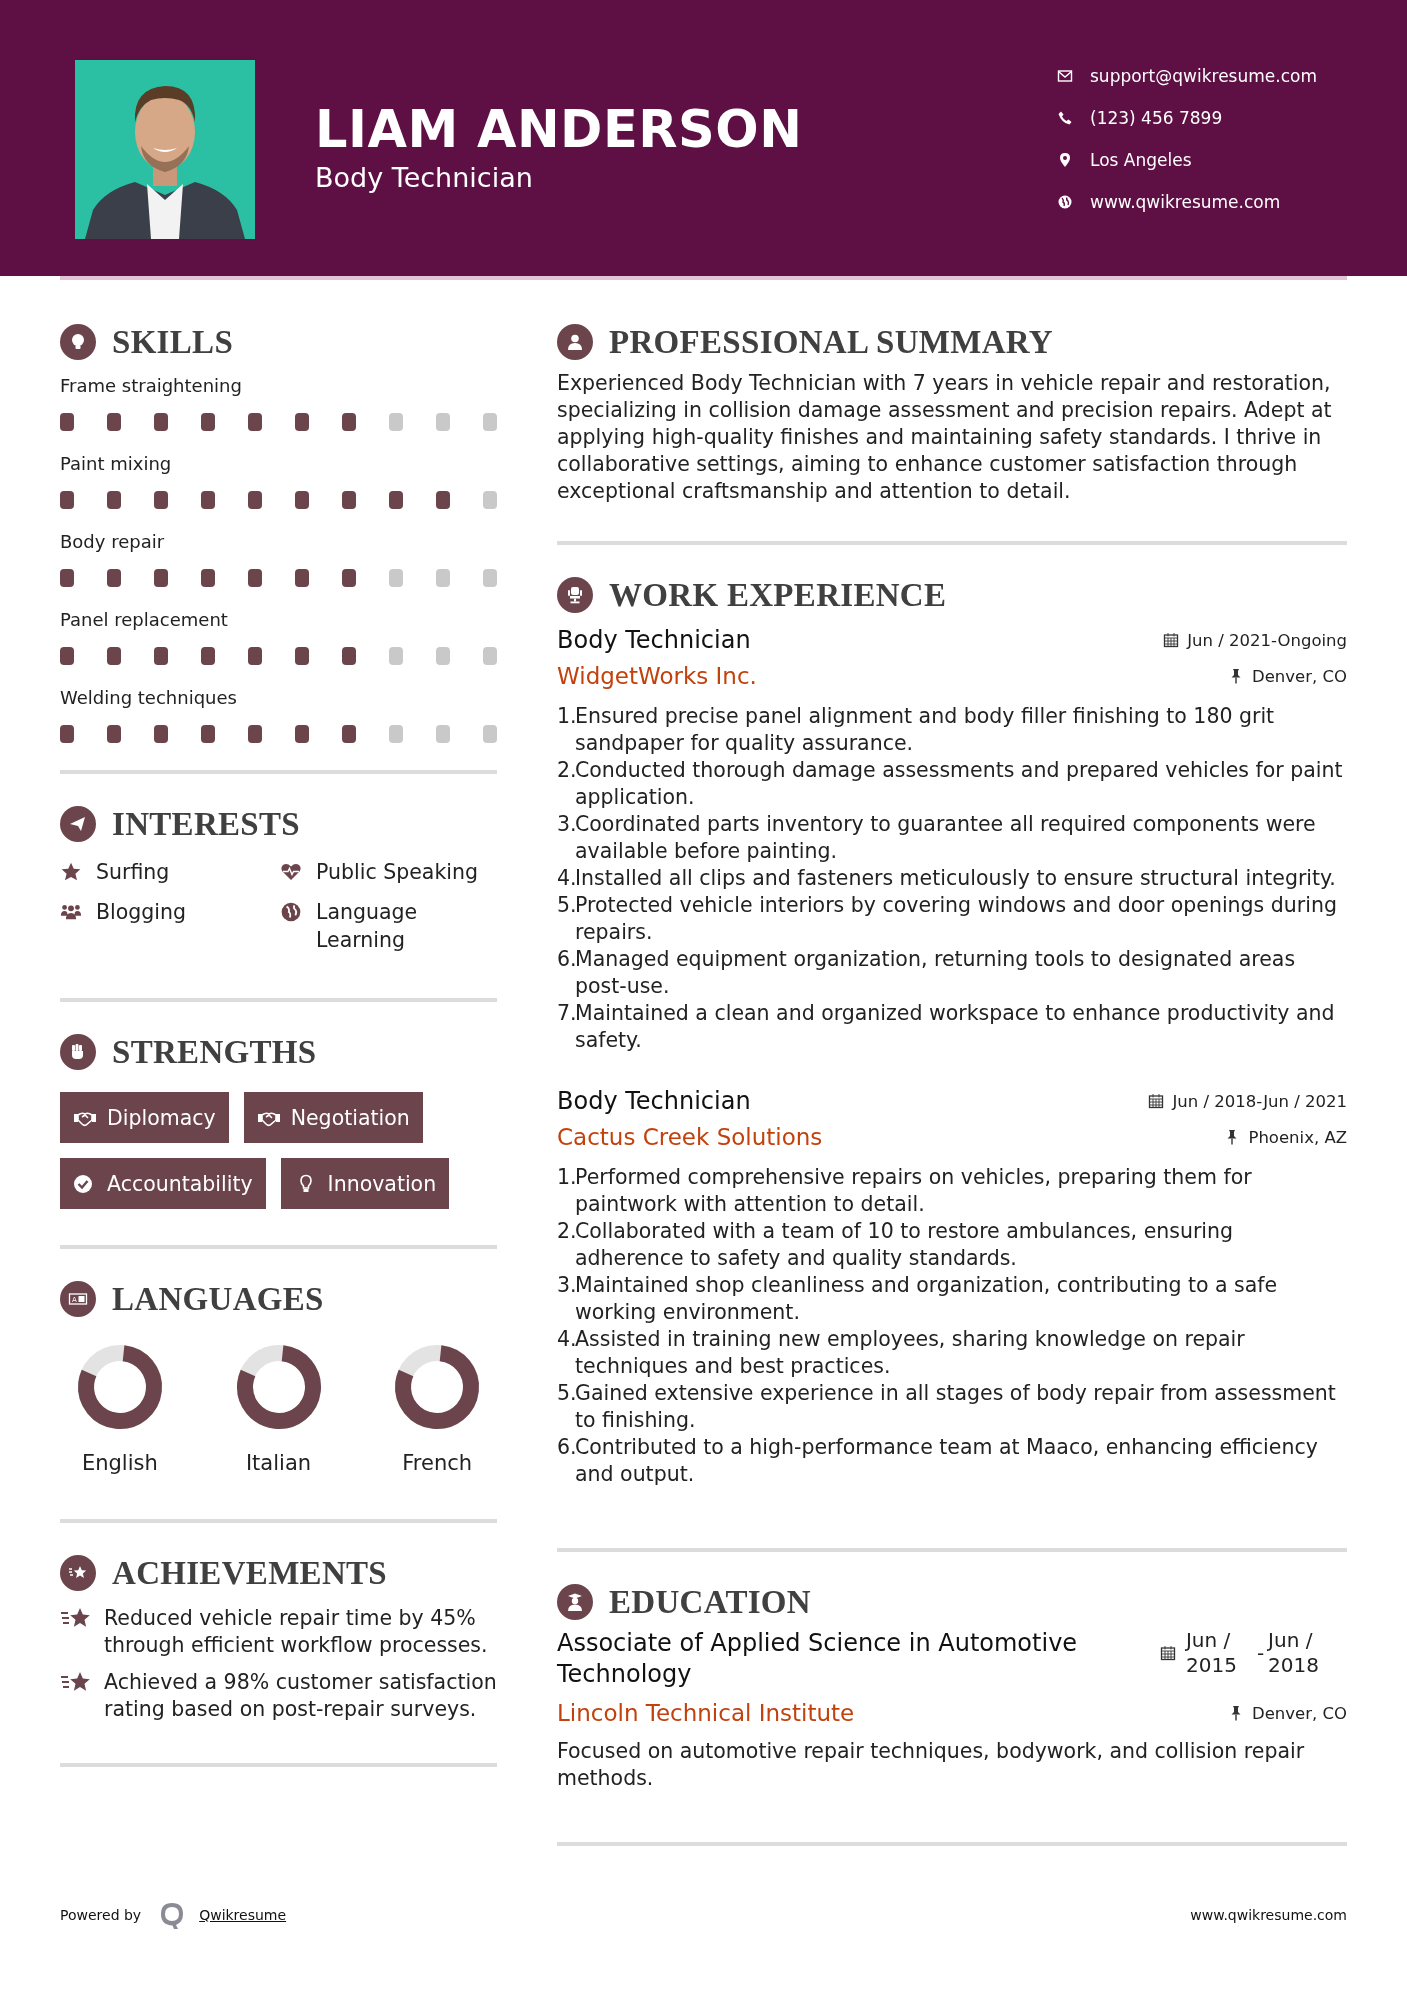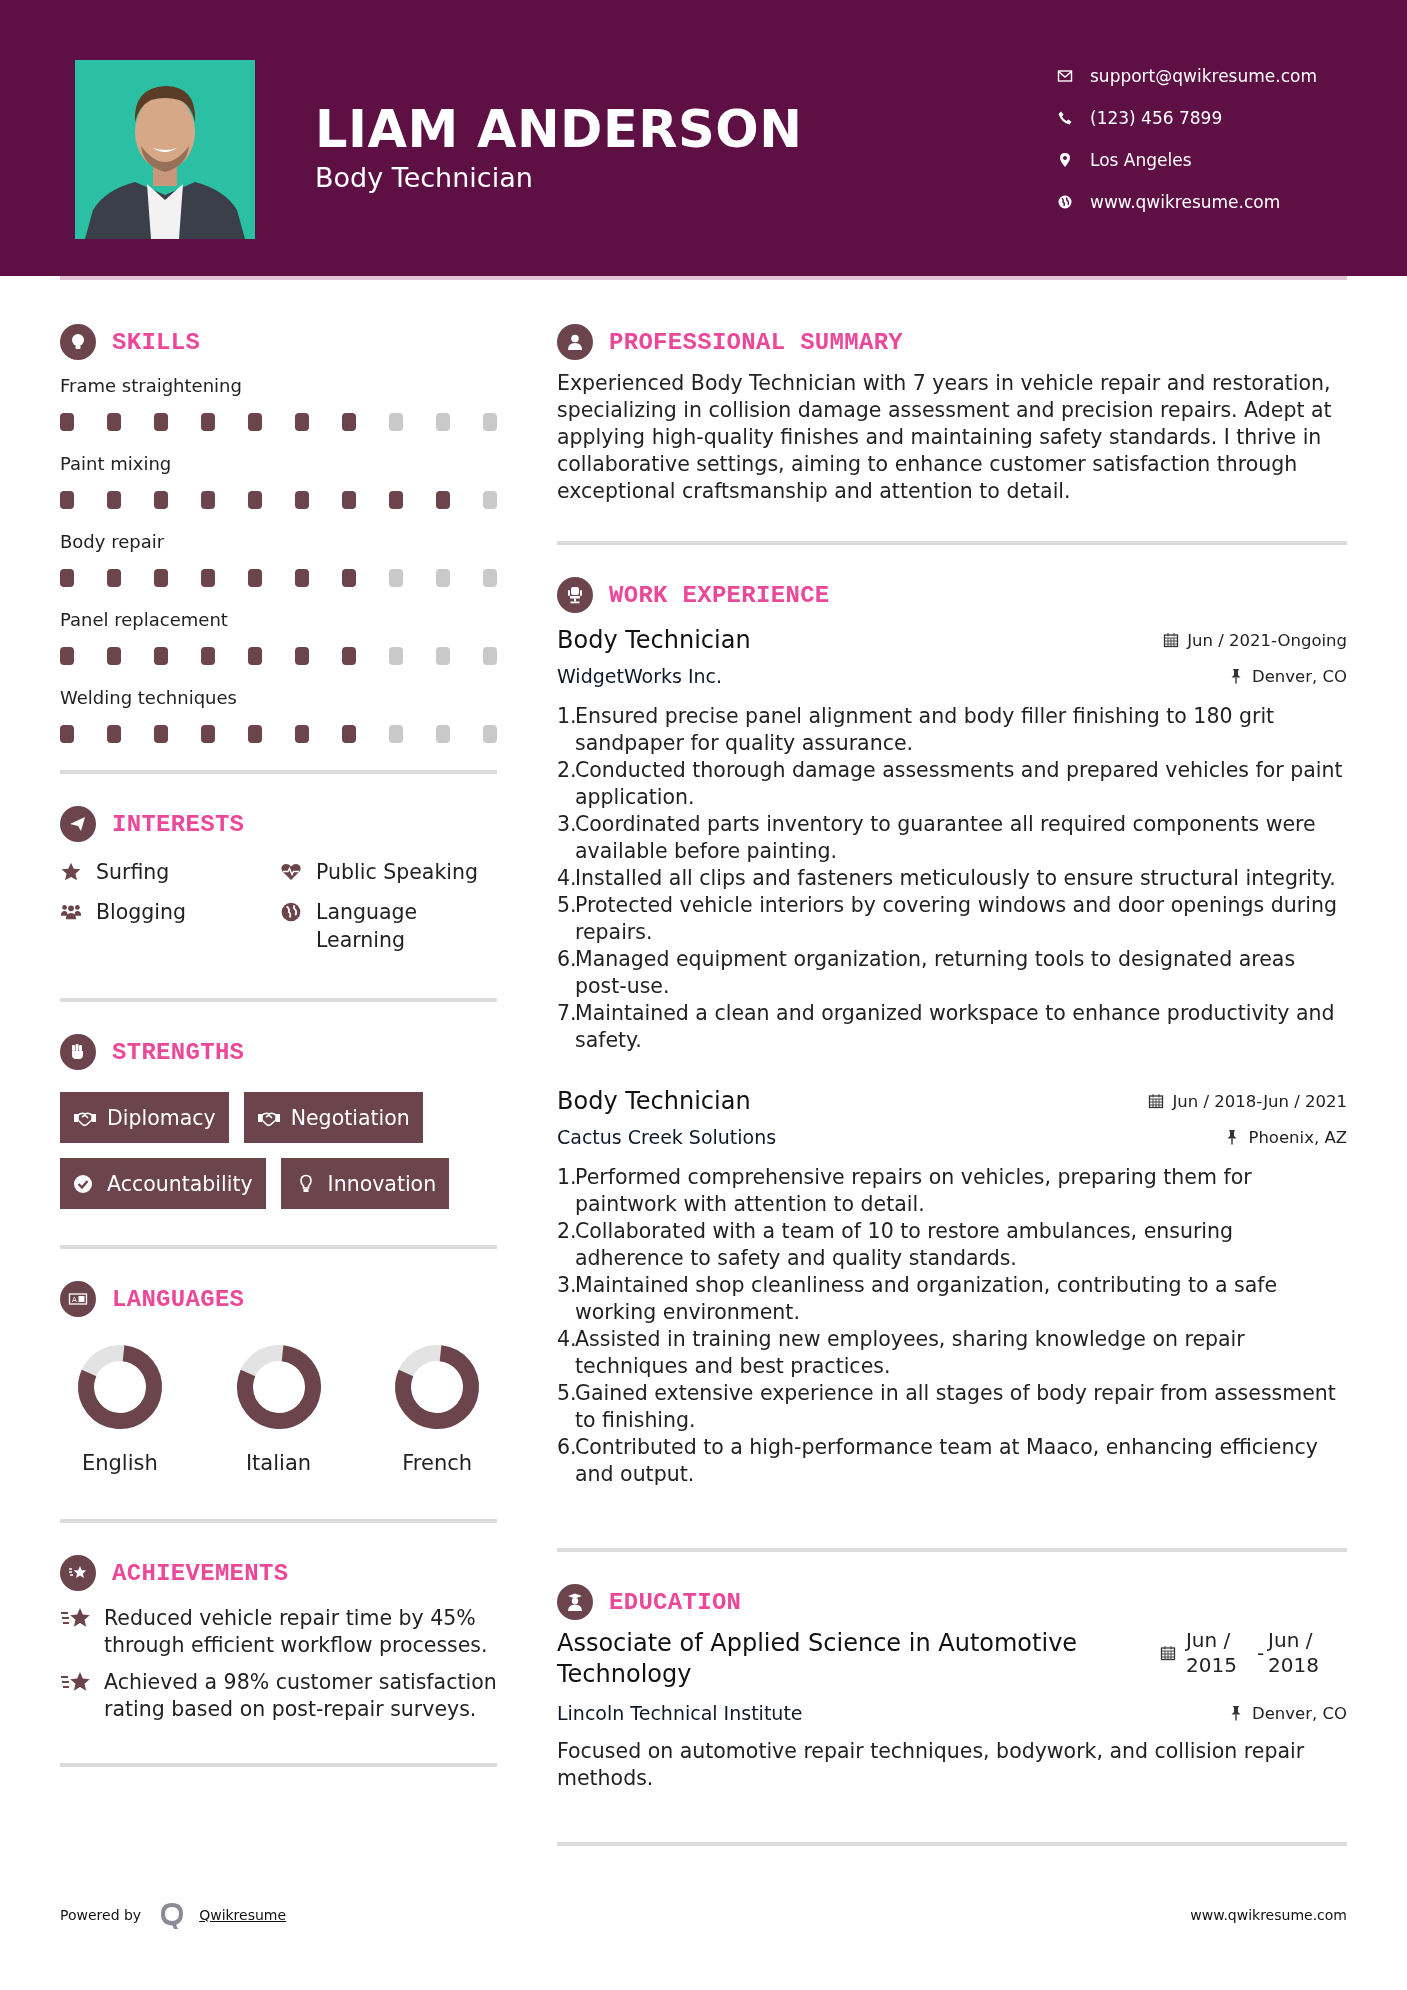--- a/index.html
+++ b/index.html
@@ -19,21 +19,21 @@
   .contact-row .ci svg { width: 16px; height: 16px; }
   .contact-row .ct { color: #ffffff; font-size: 17px; font-family: "DejaVu Sans", sans-serif; }
 
   
   .left { position: absolute; left: 60px; top: 320px; width: 437px; }
   .right { position: absolute; left: 557px; top: 320px; width: 790px; }
 
   .sec-head { display: flex; align-items: center; height: 44px; margin-bottom: 2px; }
   .sec-icon { width: 36px; height: 36px; border-radius: 50%; background: #6b444c; display: flex; align-items: center; justify-content: center; margin-right: 16px; flex-shrink: 0; }
   .sec-icon svg { width: 20px; height: 20px; }
-  .sec-title { font-size: 24px; font-weight: bold; color: #ec4899; font-family: Liberation Mono, monospace; letter-spacing: 0.3px; }
+  .sec-title { font-size: 33px; font-weight: bold; color: #404040; font-family: Liberation Serif, serif; letter-spacing: 0.3px; }
 
   .divider { height: 4px; background: #dcdcdc; width: 100%; }
 
   
   .skill { margin-top: 6px; }
   .skill-name { font-size: 18px; color: #222; height: 32px; line-height: 32px; font-family: "DejaVu Sans", sans-serif; }
   .dots { display: flex; justify-content: space-between; width: 437px; height: 40px; align-items: center; padding-right: 0; }
   .dot { width: 14px; height: 18px; border-radius: 4px; background: #c9c9c9; }
   .dot.on { background: #6b444c; }
 
@@ -61,21 +61,21 @@
   .ach .at { font-size: 20.5px; color: #222; line-height: 27px; font-family: "DejaVu Sans", sans-serif; }
 
   
   .para { font-size: 20.5px; line-height: 27px; color: #222; font-family: "DejaVu Sans", sans-serif; }
   .job { margin-top: 4px; }
   .job-top { display: flex; justify-content: space-between; align-items: center; height: 38px; }
   .job-title { font-size: 24px; color: #111; font-family: "DejaVu Sans", sans-serif; }
   .meta { display: flex; align-items: center; font-size: 16.5px; color: #222; font-family: "DejaVu Sans", sans-serif; }
   .meta svg { width: 16px; height: 16px; margin-right: 8px; }
   .job-sub { display: flex; justify-content: space-between; align-items: center; height: 34px; }
-  .company { font-size: 19px; color: #0f172a; font-family: "DejaVu Sans", sans-serif; }
+  .company { font-size: 23px; color: #c2410c; font-family: "DejaVu Sans", sans-serif; }
   ol.bullets { list-style: none; margin-top: 10px; }
   ol.bullets li { display: flex; font-size: 20.5px; line-height: 27px; color: #222; font-family: "DejaVu Sans", sans-serif; }
   ol.bullets li .num { width: 18px; flex-shrink: 0; }
 
   .edu-dates { display: flex; align-items: center; font-size: 20px; color: #222; font-family: "DejaVu Sans", sans-serif; }
   .edu-dates .dcol { line-height: 25px; }
 
   .footer { position: absolute; left: 60px; top: 1900px; width: 1287px; display: flex; justify-content: space-between; align-items: center; font-size: 14px; font-family: "DejaVu Sans", sans-serif; color: #111; }
   .footer .pb { display: flex; align-items: center; }
   .footer .pb svg { width: 30px; height: 30px; margin: 0 12px 0 16px; }

